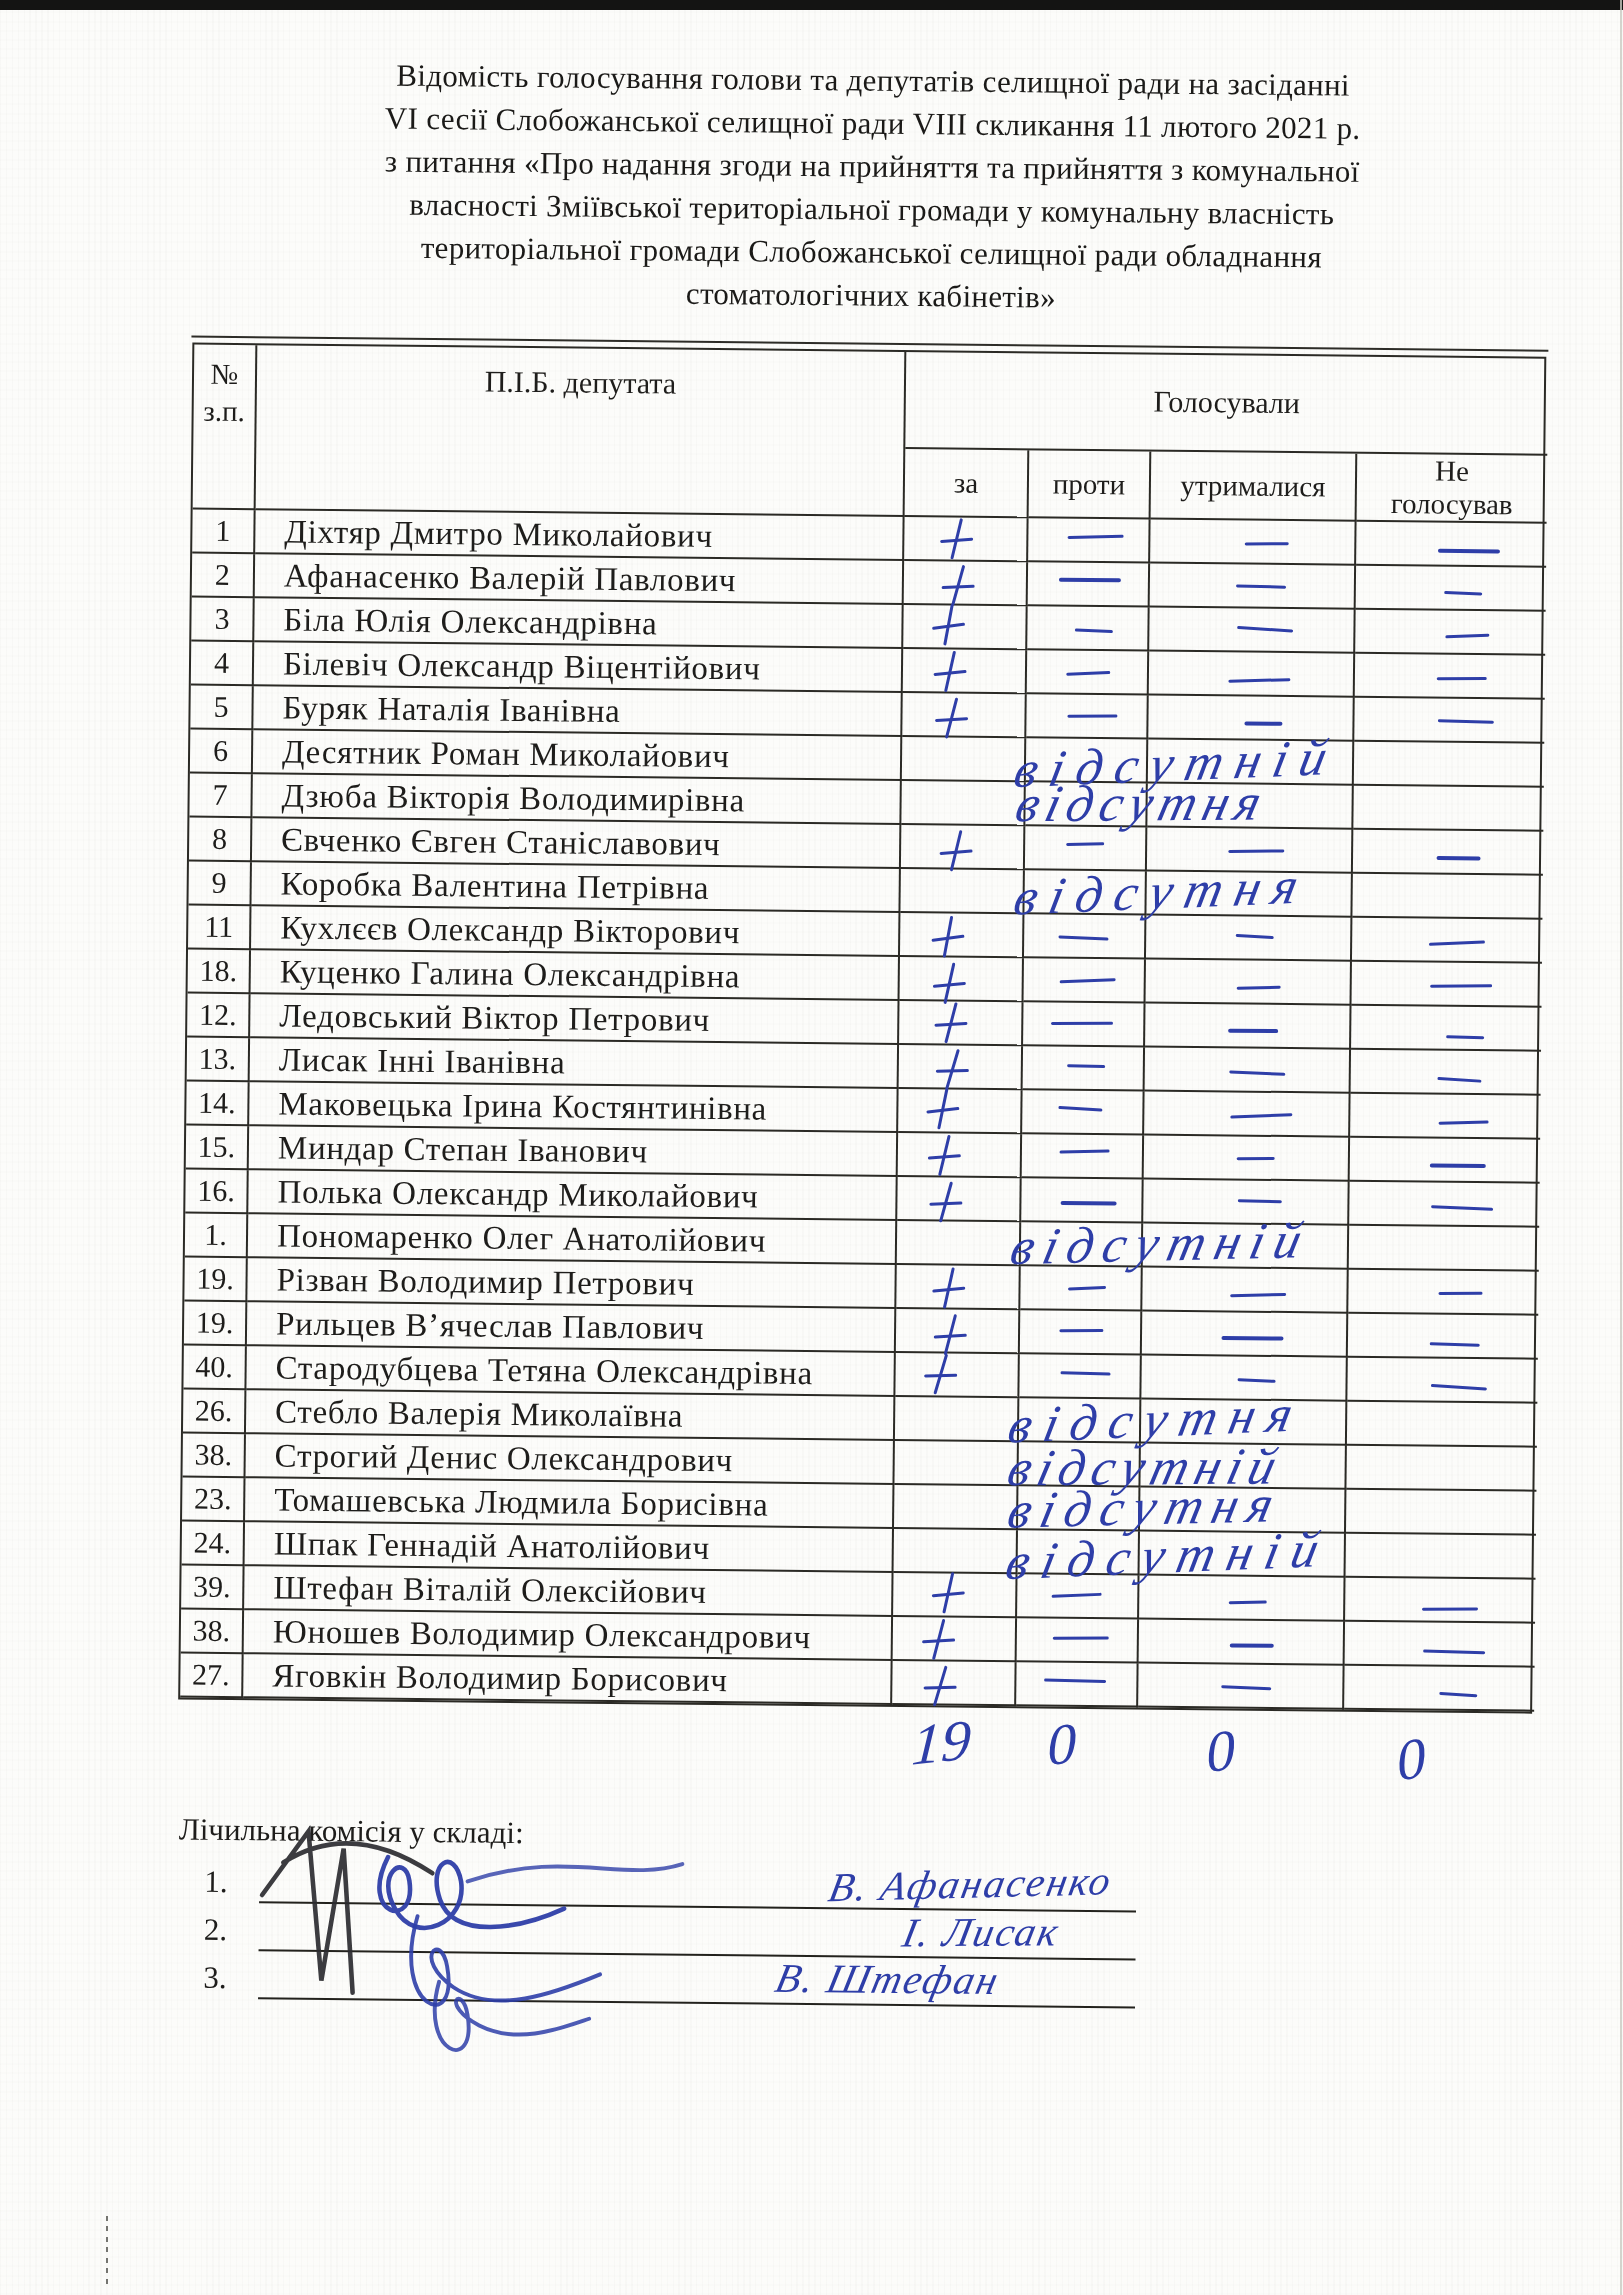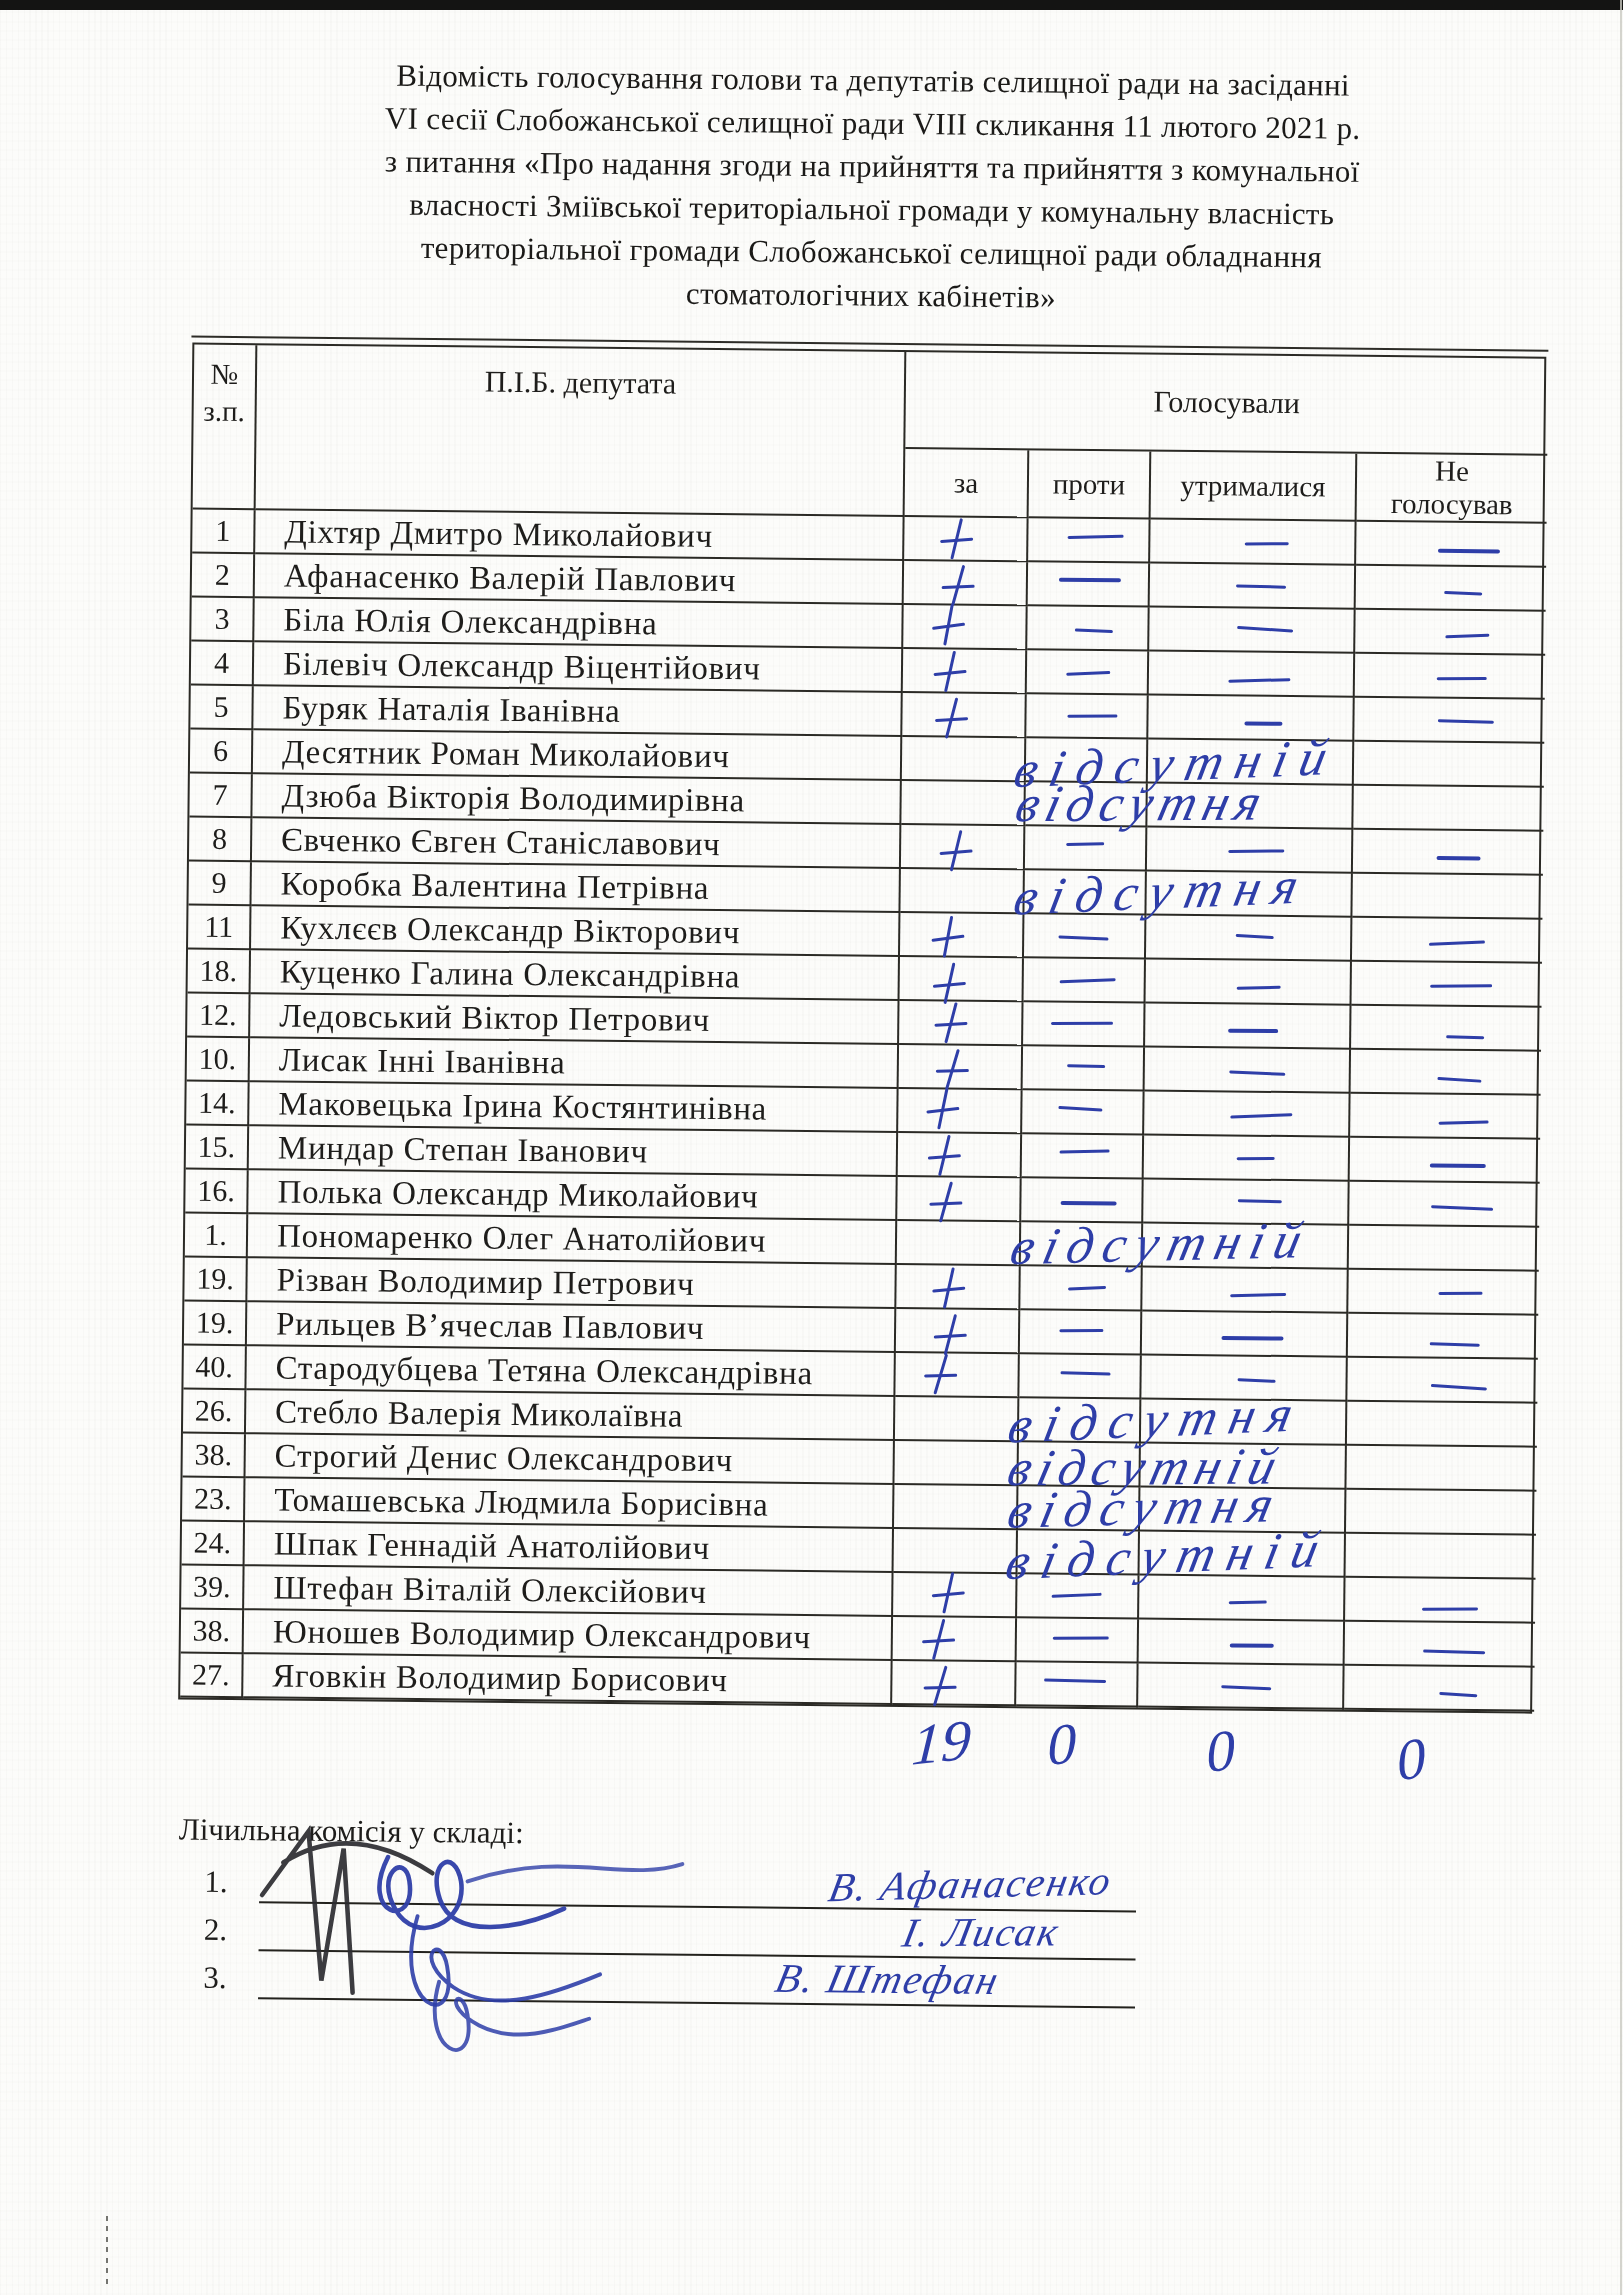--- a/index.html
+++ b/index.html
@@ -290,21 +290,21 @@
           </div>
     <div class="cell c-vote">
             <span class="dash" style="width: 50px; transform: translate(5.9px, 5.2px) rotate(0deg);"></span>
           </div>
     <div class="cell c-vote last">
             <span class="dash" style="width: 38px; transform: translate(19px, 9.8px) rotate(1deg);"></span>
           </div>
   </div>
 
   <div style="display:contents">
-    <div class="cell c-num">10.</div>
+    <div class="cell c-num">13.</div>
     <div class="cell c-name">Лисак Інні Іванівна</div>
     <div class="cell c-vote">
             <span class="plus" style="transform: translate(-7.9px, 3.9px) rotate(3deg);"></span>
           </div>
     <div class="cell c-vote">
             <span class="dash" style="width: 38px; transform: translate(3.3px, -1.3px) rotate(1deg);"></span>
           </div>
     <div class="cell c-vote">
             <span class="dash" style="width: 56px; transform: translate(10.5px, 3.9px) rotate(2deg);"></span>
           </div>

